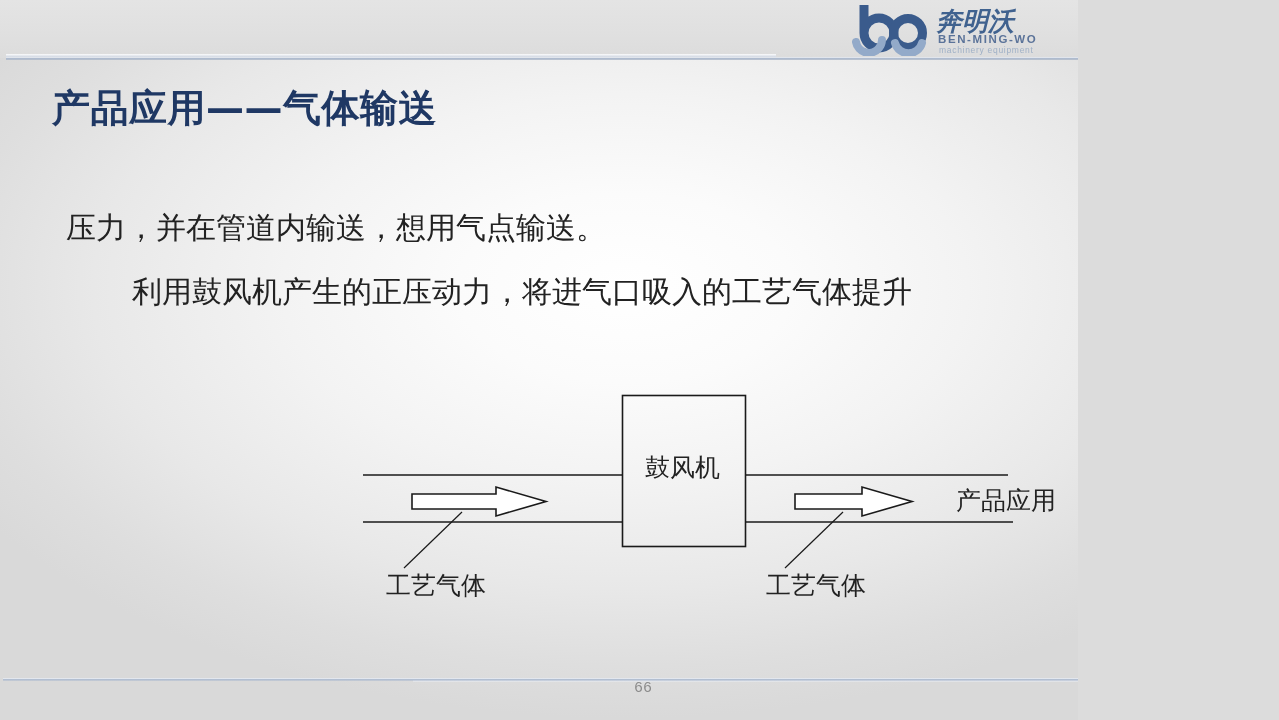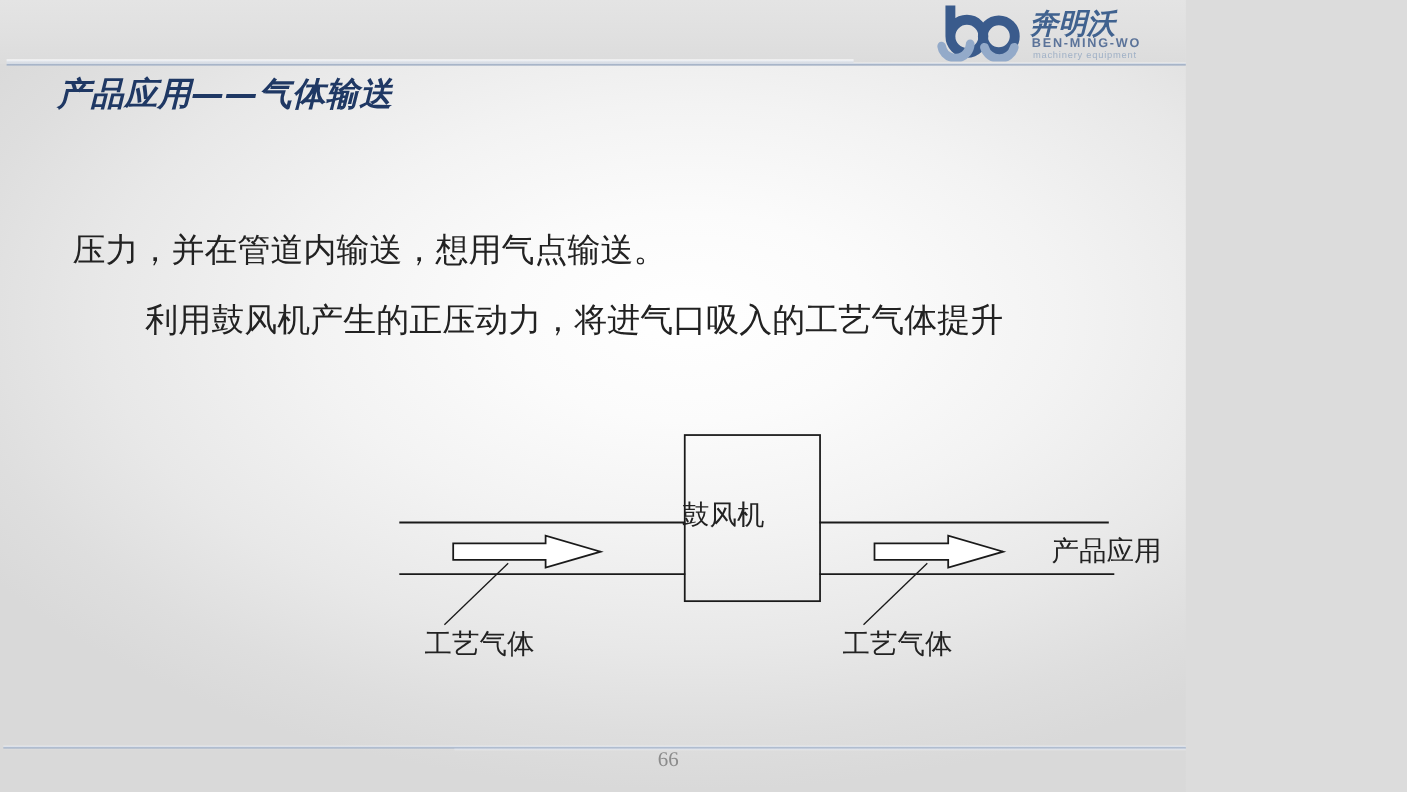--- a/index.html
+++ b/index.html
@@ -63,24 +63,23 @@
     top: 2px;
     width: 218px;
     height: 54px;
   }
   .logo svg { display:block; }
 
   
   .slide-title {
     position: absolute;
     left: 52px;
-    top: 65px;
-    font-size: 30px;
+    top: 83px;
+    font-size: 38px;
     font-weight: bold;
-    font-style: italic;
     letter-spacing: 0.5px;
     color: #1f3864;
     font-family: "DejaVu Sans", "Liberation Sans", sans-serif;
     white-space: nowrap;
   }
 
   
   .body-text {
     position: absolute;
     left: 66px;
@@ -102,21 +101,21 @@
     pointer-events: none;
   }
   .diagram svg { display: block; }
   .dlabel {
     position: absolute;
     font-family: "DejaVu Serif", "Liberation Serif", serif;
     font-size: 25px;
     color: #222222;
     white-space: nowrap;
   }
-  .label-blower { left: 620px; top: 451px; }
+  .label-blower { left: 645px; top: 451px; }
   .label-gas-left { left: 386px; top: 569px; }
   .label-gas-right { left: 766px; top: 569px; }
   .label-dest { left: 956px; top: 484px; }
 
   
   .footer-rule {
     position: absolute;
     left: 3px; top: 678px;
     width: 1273px;
     height: 3px;
@@ -129,25 +128,25 @@
   .footer-rule::after {
     content: "";
     position: absolute;
     left: 410px; top: 2px;
     width: 866px;
     height: 2px;
     background: linear-gradient(180deg, rgba(190,200,217,0.9), rgba(255,255,255,0.5));
   }
   .page-number {
     position: absolute;
-    left: 598px;
+    left: 634px;
     top: 680px;
-    font-size: 19px;
+    font-size: 15px;
     color: #8b8b8b;
-    font-family: Liberation Serif, serif;
+    font-family: Liberation Mono, monospace;
   }
   .footer-company {
     position: absolute;
     right: 22px;
     top: 681px;
     font-size: 13.5px;
     font-weight: bold;
     color: #1b1b1b;
     font-family: "Liberation Sans", sans-serif;
     white-space: nowrap;

